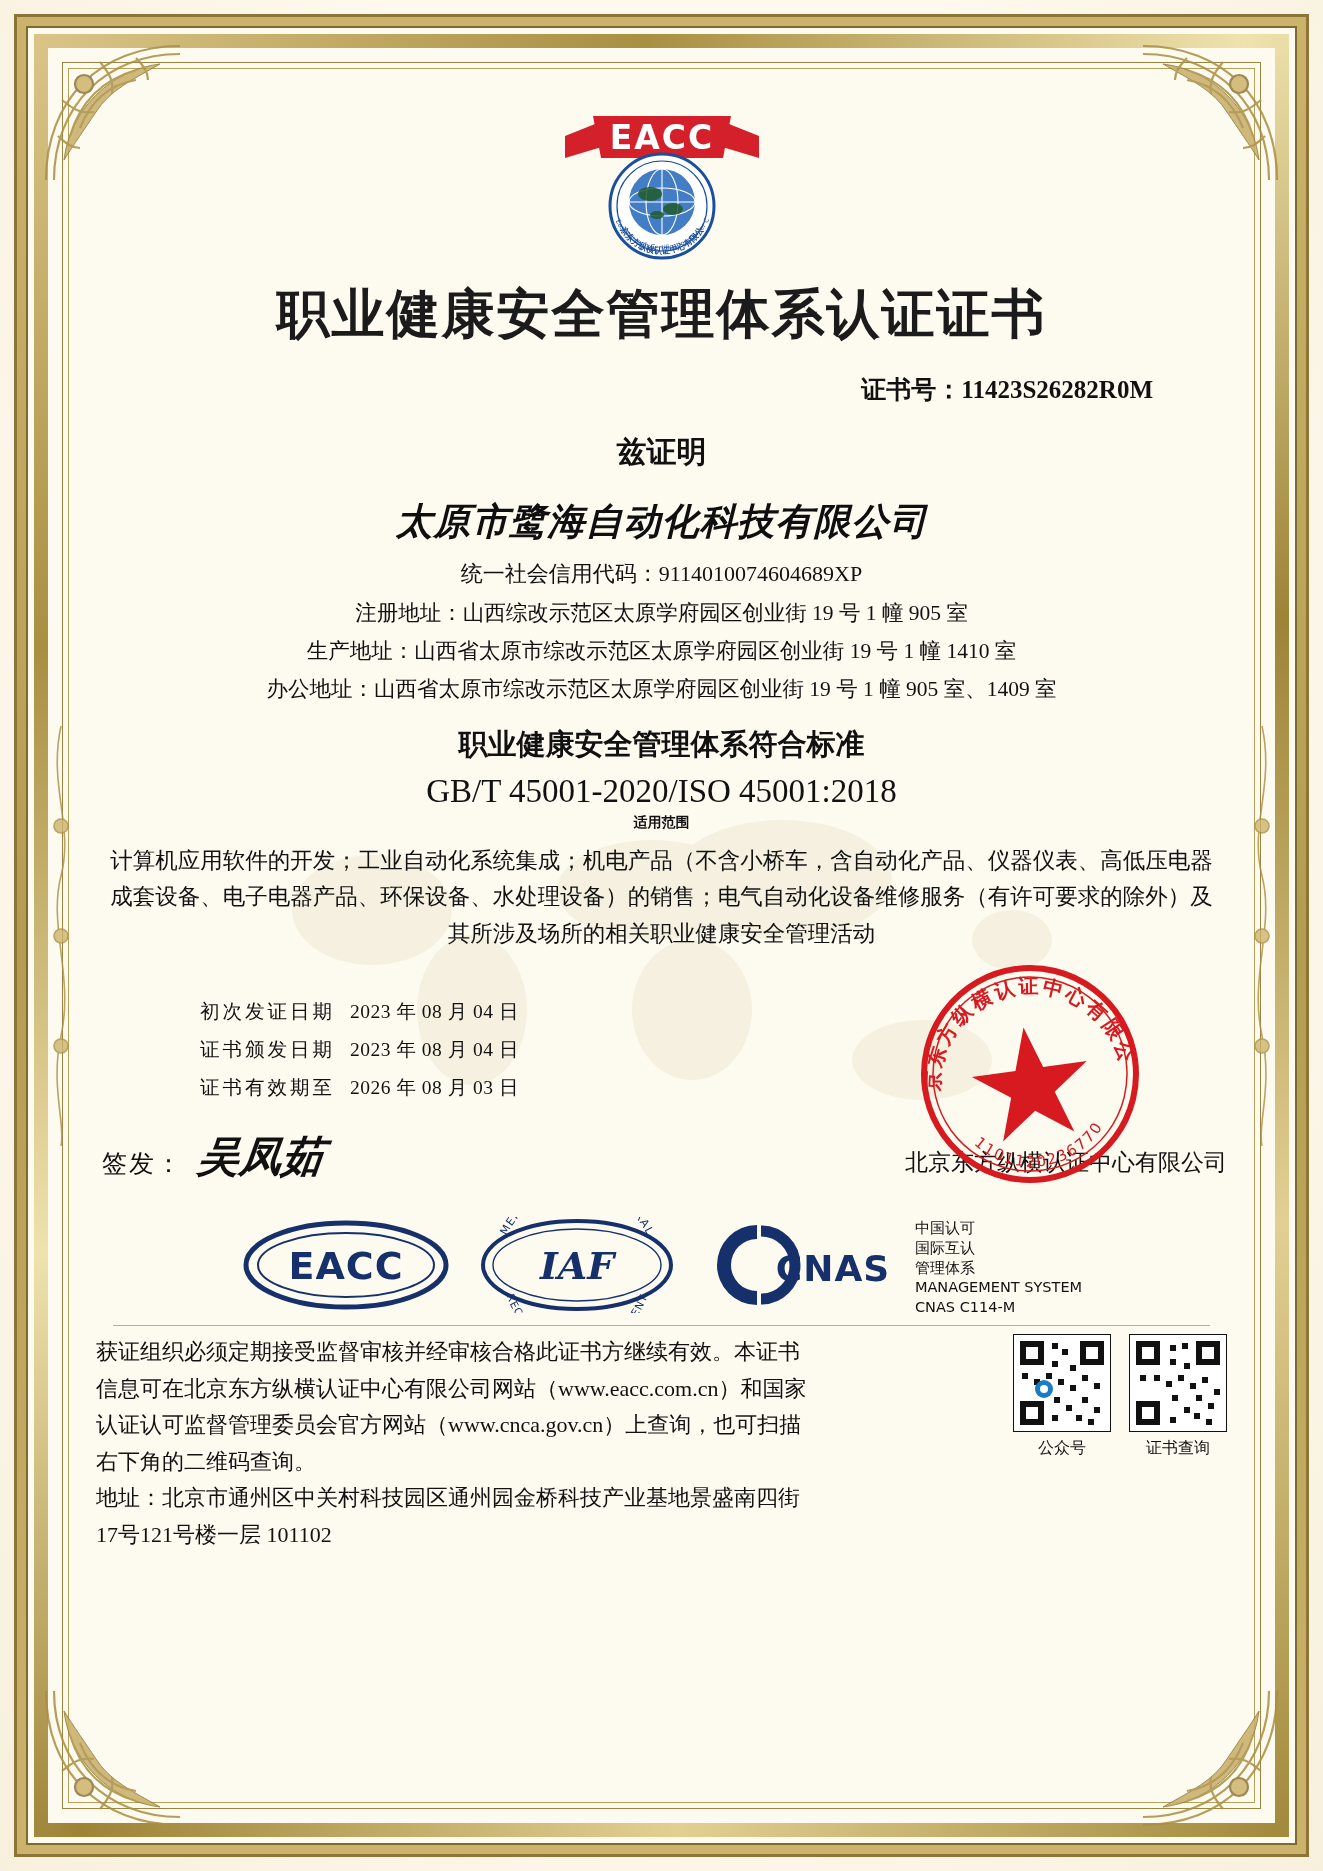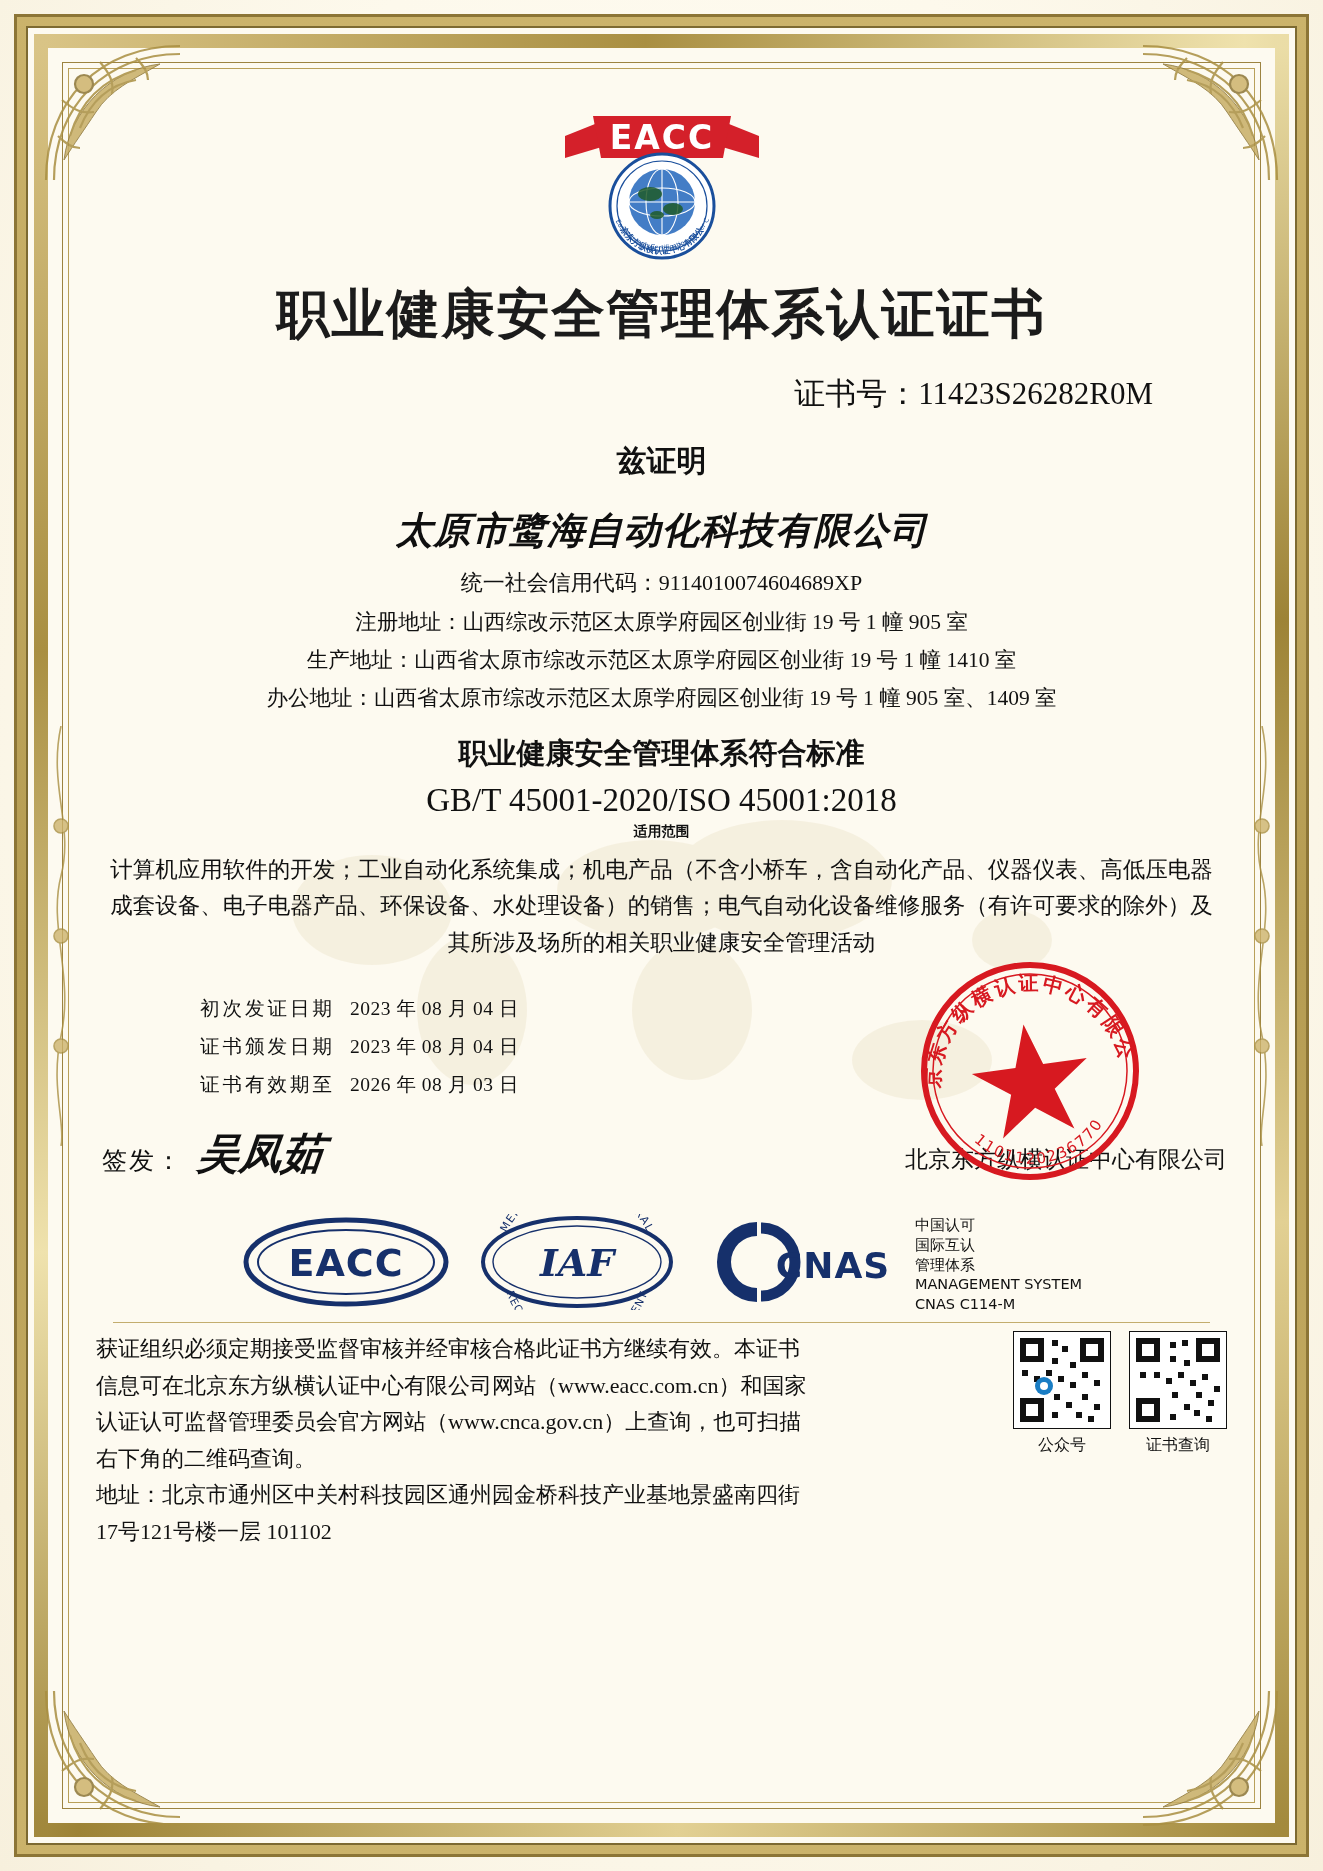--- a/index.html
+++ b/index.html
@@ -80,22 +80,23 @@
     font-family:"DejaVu Sans",sans-serif;
     font-weight:bold;
     font-size:53px;
     letter-spacing:2px;
     color:#1b1b1b;
   }
   .cert-no{
     margin-top:22px;
     text-align:right;
     padding-right:92px;
-    font-size:31px;
-    color:#111;
+    font-size:25px;
+    color:#111;
+    font-weight:bold;
   }
   .zizhengming{
     margin-top:26px;
     font-size:30px;
     font-family:"DejaVu Sans",sans-serif;
     font-weight:bold;
     color:#111;
   }
   .company{
     margin-top:24px;
@@ -138,21 +139,21 @@
   .scope-body{
     margin:10px 22px 0 22px;
     font-family:"DejaVu Sans",sans-serif;
     font-size:22.5px;
     line-height:1.62;
     text-align:center;
     color:#111;
   }
   
   .dates{
-    margin-top:30px;
+    margin-top:42px;
     margin-left:122px;
     text-align:left;
     font-size:19.5px;
     color:#111;
     line-height:1.95;
   }
   .dates .lbl{display:inline-block;width:150px;letter-spacing:3px;}
   .dates .val{display:inline-block;letter-spacing:.5px;}
 
   .signrow{

